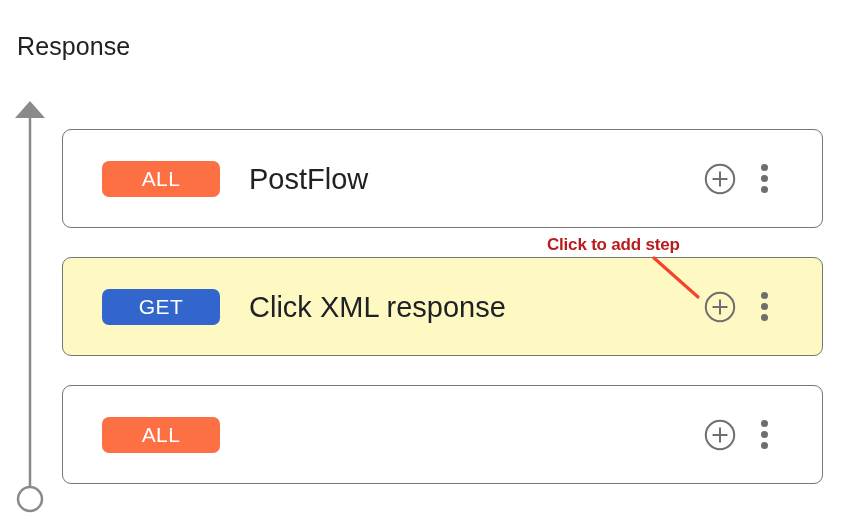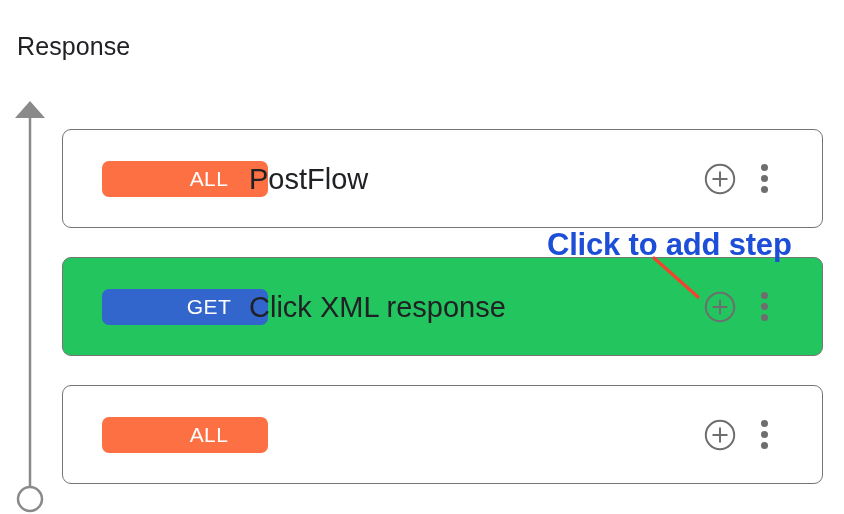--- a/index.html
+++ b/index.html
@@ -52,39 +52,38 @@
     position: relative;
     box-sizing: border-box;
     width: 761px;
     height: 99px;
     margin-bottom: 29px;
     border: 1.5px solid #757575;
     border-radius: 9px;
     background: #ffffff;
   }
   .flow-row.is-selected {
-    background: #22c55e;
+    background: #fef9c3;
   }
   .flow-row:last-child { margin-bottom: 0; }
 
   .method-badge {
     position: absolute;
     left: 39px;
     top: 50%;
     transform: translateY(-50%);
     width: 118px;
     height: 36px;
     border-radius: 7px;
     color: #ffffff;
     font-size: 21px;
     line-height: 36px;
     text-align: center;
     letter-spacing: 0.4px;
     user-select: none;
-    padding-left: 48px;
   }
   .row-label {
     position: absolute;
     left: 186px;
     top: 50%;
     transform: translateY(-50%);
     font-size: 29px;
     line-height: 26px;
     color: #202124;
     white-space: nowrap;
@@ -126,24 +125,24 @@
     position: absolute;
     left: 0; top: 0;
     width: 844px;
     height: 514px;
     pointer-events: none;
   }
   #annotation-text {
     position: absolute;
     left: 547px;
     top: 218px;
-    font-size: 31px;
+    font-size: 17px;
     line-height: 32px;
     font-weight: bold;
-    color: #1d4ed8;
+    color: #b91c1c;
     white-space: nowrap;
     letter-spacing: -0.2px;
   }
 </style>
 </head>
 <body>
 
 <div id="canvas">
 
   <div id="page-title">Response</div>

